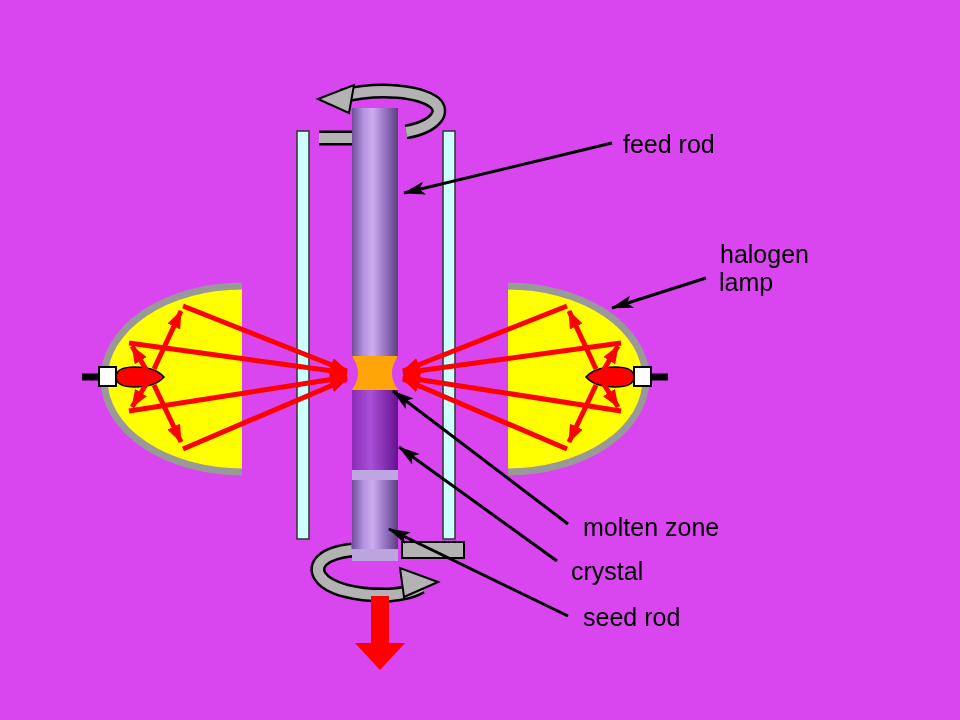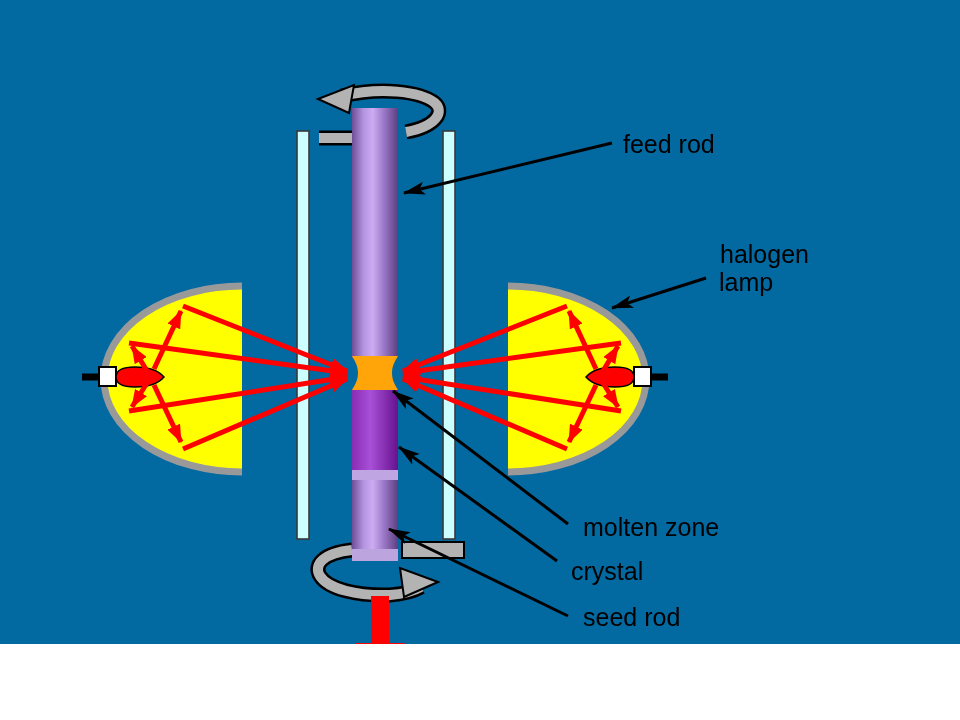--- a/index.html
+++ b/index.html
@@ -1,16 +1,16 @@
 <!DOCTYPE html>
 <html><head>
 <meta charset="utf-8">
 <style>
   html,body{margin:0;padding:0;background:#ffffff;}
-  .stage{position:relative;width:960px;height:644px;background:#0369a1;overflow:hidden;
+  .stage{position:relative;width:960px;height:720px;background:#d946ef;overflow:hidden;
          font-family:"Liberation Sans", sans-serif;}
   svg{display:block;}
   text.lbl{font-family:"Liberation Sans", sans-serif;font-size:25px;fill:#000000;}
   .ribbon-under{fill:none;stroke:#000000;stroke-width:15;}
   .ribbon-over{fill:none;stroke:#b3b3b3;stroke-width:10;}
   .leader{stroke:#000000;stroke-width:3;fill:none;}
   .ray{stroke-width:5;fill:none;}
 </style>
 </head>
 <body>

